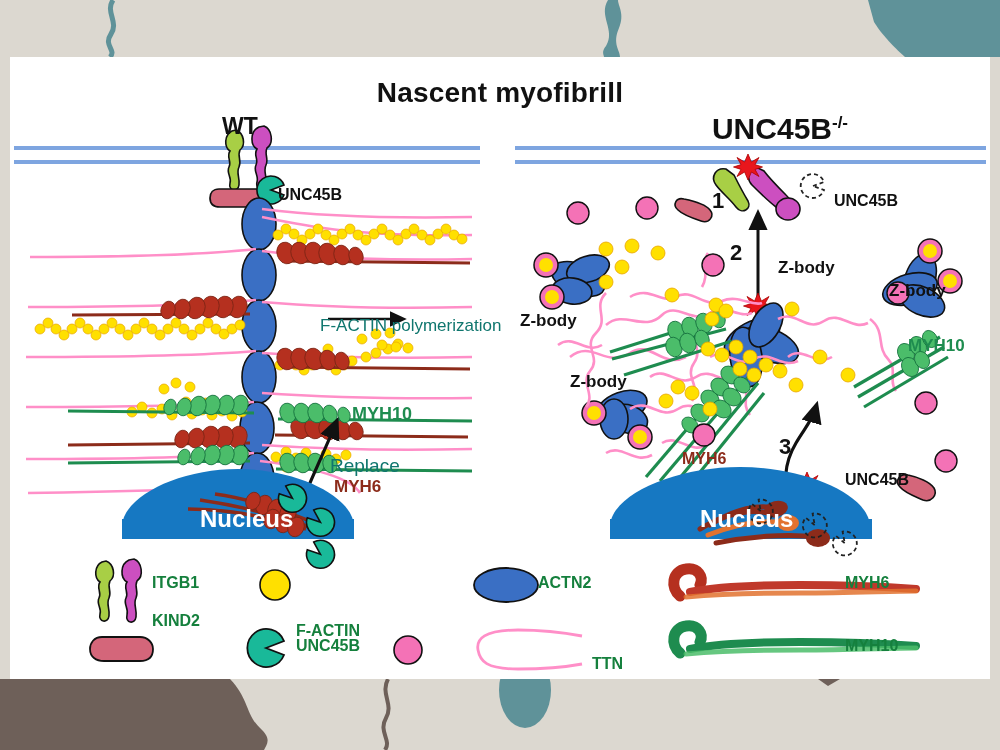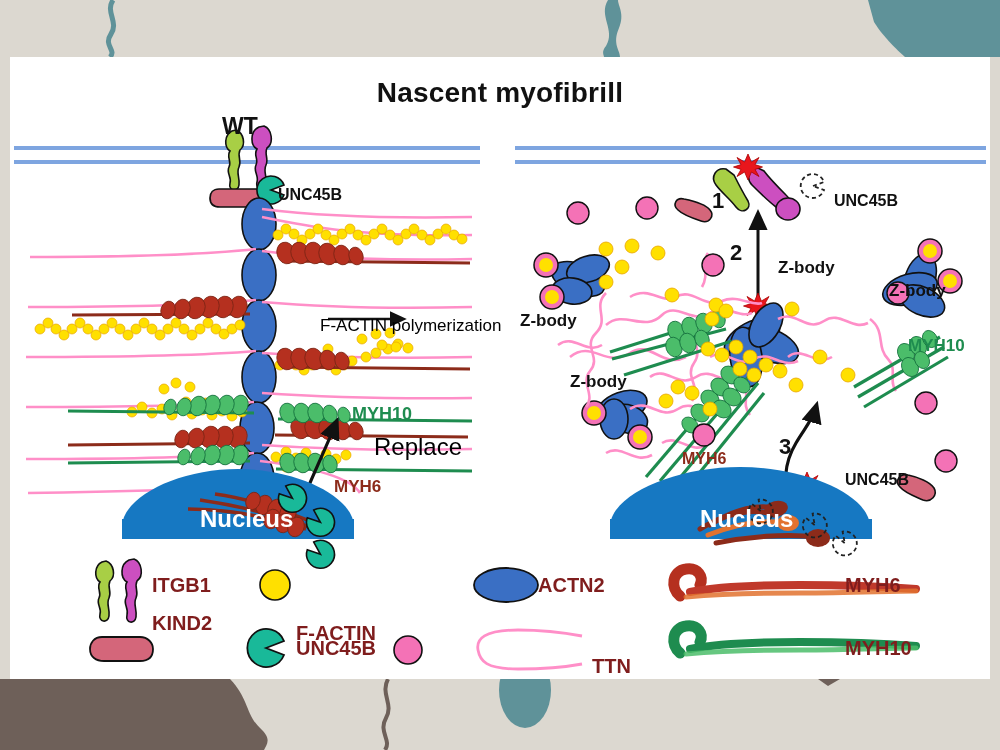--- a/index.html
+++ b/index.html
@@ -18,23 +18,23 @@
   svg{display:block;}
   .ttl{
     position:absolute;text-align:center;font-weight:bold;color:#111;
     white-space:nowrap;
   }
   #title{left:0;right:0;top:77px;font-size:28px;letter-spacing:.2px;}
   #wt-title{left:160px;top:113px;width:160px;font-size:23px;}
   #ko-title{left:620px;top:112px;width:320px;font-size:30px;}
   #ko-title sup{font-size:17px;vertical-align:super;}
   .lbl{position:absolute;white-space:nowrap;font-weight:bold;color:#111;}
-  .lbl-reg{position:absolute;white-space:nowrap;color:#000000;}
+  .lbl-reg{position:absolute;white-space:nowrap;color:#0f766e;}
   .legend-text{
-    position:absolute;white-space:nowrap;font-weight:bold;color:#7f1d1d;font-size:20px;
+    position:absolute;white-space:nowrap;font-weight:bold;color:#15803d;font-size:16px;
   }
 </style>
 </head>
 <body>
 
 <div id="stage">
 
   <svg class="bg-layer" width="1000" height="750" viewBox="0 0 1000 750">
     <rect x="0" y="0" width="1000" height="750" fill="#dcd8d0"></rect>
 
@@ -592,28 +592,29 @@
         <path d="M680,592 C700,588 740,585 790,585 C840,585 880,587 906,589" stroke="#1e8c4f" stroke-width="8" fill="none" stroke-linecap="round"></path>
         <path d="M676,597 C700,595 740,593 790,593 C840,593 880,591 906,591" stroke="#4bbd6a" stroke-width="5" fill="none" stroke-linecap="round" opacity="0.85"></path>
       </g>
     </g>
   </svg>
 
   <div class="ttl" id="title">Nascent myofibrill</div>
 
   <div class="ttl" id="wt-title">WT</div>
 
+  <div class="ttl" id="ko-title"><span>UNC45B</span><sup>-/-</sup></div>
 
   <div class="lbl" style="left:278px;top:186px;font-size:16px;">UNC45B</div>
 
   <div class="lbl-reg" style="left:320px;top:316px;font-size:17px;">F-ACTIN polymerization</div>
 
   <div class="lbl" style="left:352px;top:404px;font-size:18px;color:#1e8c4f;">MYH10</div>
 
-  <div class="lbl-reg" style="left:330px;top:433px;font-size:24px;margin-left:44px;">Replace</div>
+  <div class="lbl-reg" style="left:330px;top:455px;font-size:19px;">Replace</div>
 
   <div class="lbl" style="left:334px;top:477px;font-size:17px;color:#8c2b1a;">MYH6</div>
 
   <div class="lbl" style="left:200px;top:505px;font-size:24px;color:#ffffff;">Nucleus</div>
 
   <div class="lbl" style="left:712px;top:188px;font-size:22px;">1</div>
 
   <div class="lbl" style="left:730px;top:240px;font-size:22px;">2</div>
 
   <div class="lbl" style="left:779px;top:434px;font-size:22px;">3</div>

